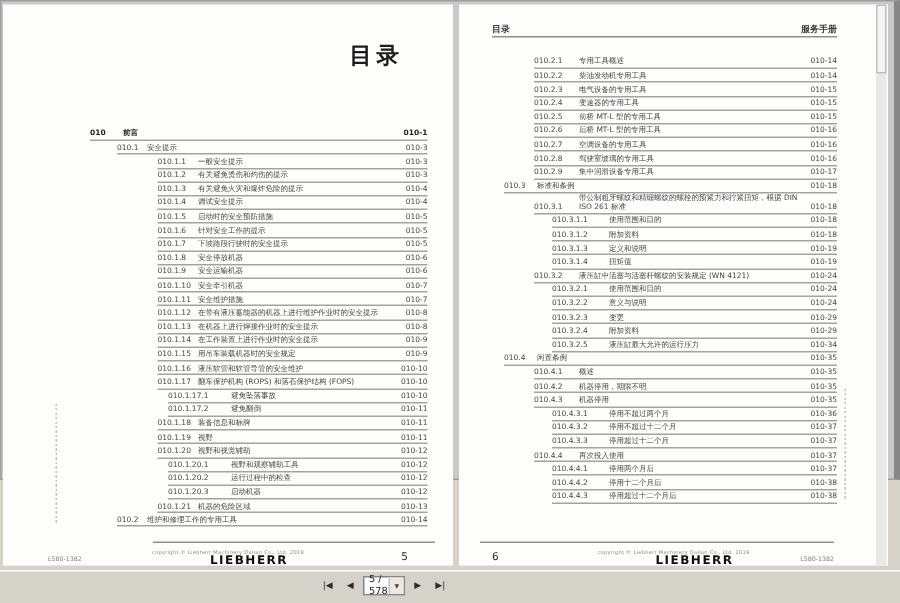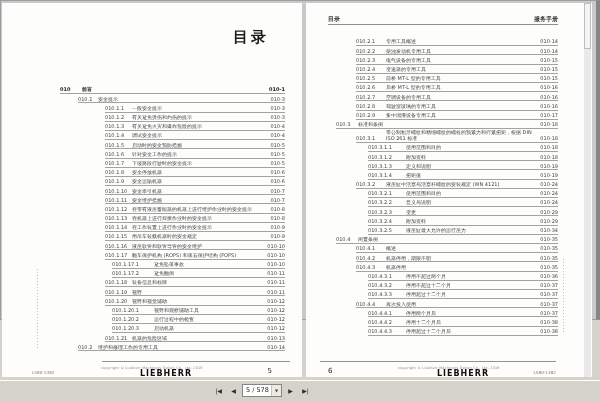--- a/index.html
+++ b/index.html
@@ -64,21 +64,21 @@
        opacity:.55;}
   #pageL .vid{left:35px;top:266px;height:80px;}
   #pageR .vid{left:257px;top:256px;height:74px;}
 
   
   #toolbar{position:absolute;left:0;top:380px;width:600px;height:22px;background:#d5d2ca;
        box-shadow:inset 0 1px 0 #ffffff;}
   #nav{position:absolute;left:212px;top:3px;display:flex;align-items:center;gap:2px;}
   .tbtn{width:13px;height:14px;display:flex;align-items:center;justify-content:center;
        font-size:6px;color:#2b2b2b;cursor:default;}
-  #combo{width:40px;height:13px;background:#ffffff;border:1px solid #868686;box-sizing:border-box;
+  #combo{width:28px;height:13px;background:#ffffff;border:1px solid #868686;box-sizing:border-box;
        display:flex;align-items:stretch;font-size:6.5px;color:#222;}
   #combo .combo-text{flex:1;display:flex;align-items:center;padding-left:3px;}
   #combo .combo-arrow{width:9px;border-left:1px solid #c3c3c3;background:#ece9e2;
        display:flex;align-items:center;justify-content:center;font-size:4px;color:#444;}
 </style>
 </head>
 <body>
 
 <div id="app">
 

